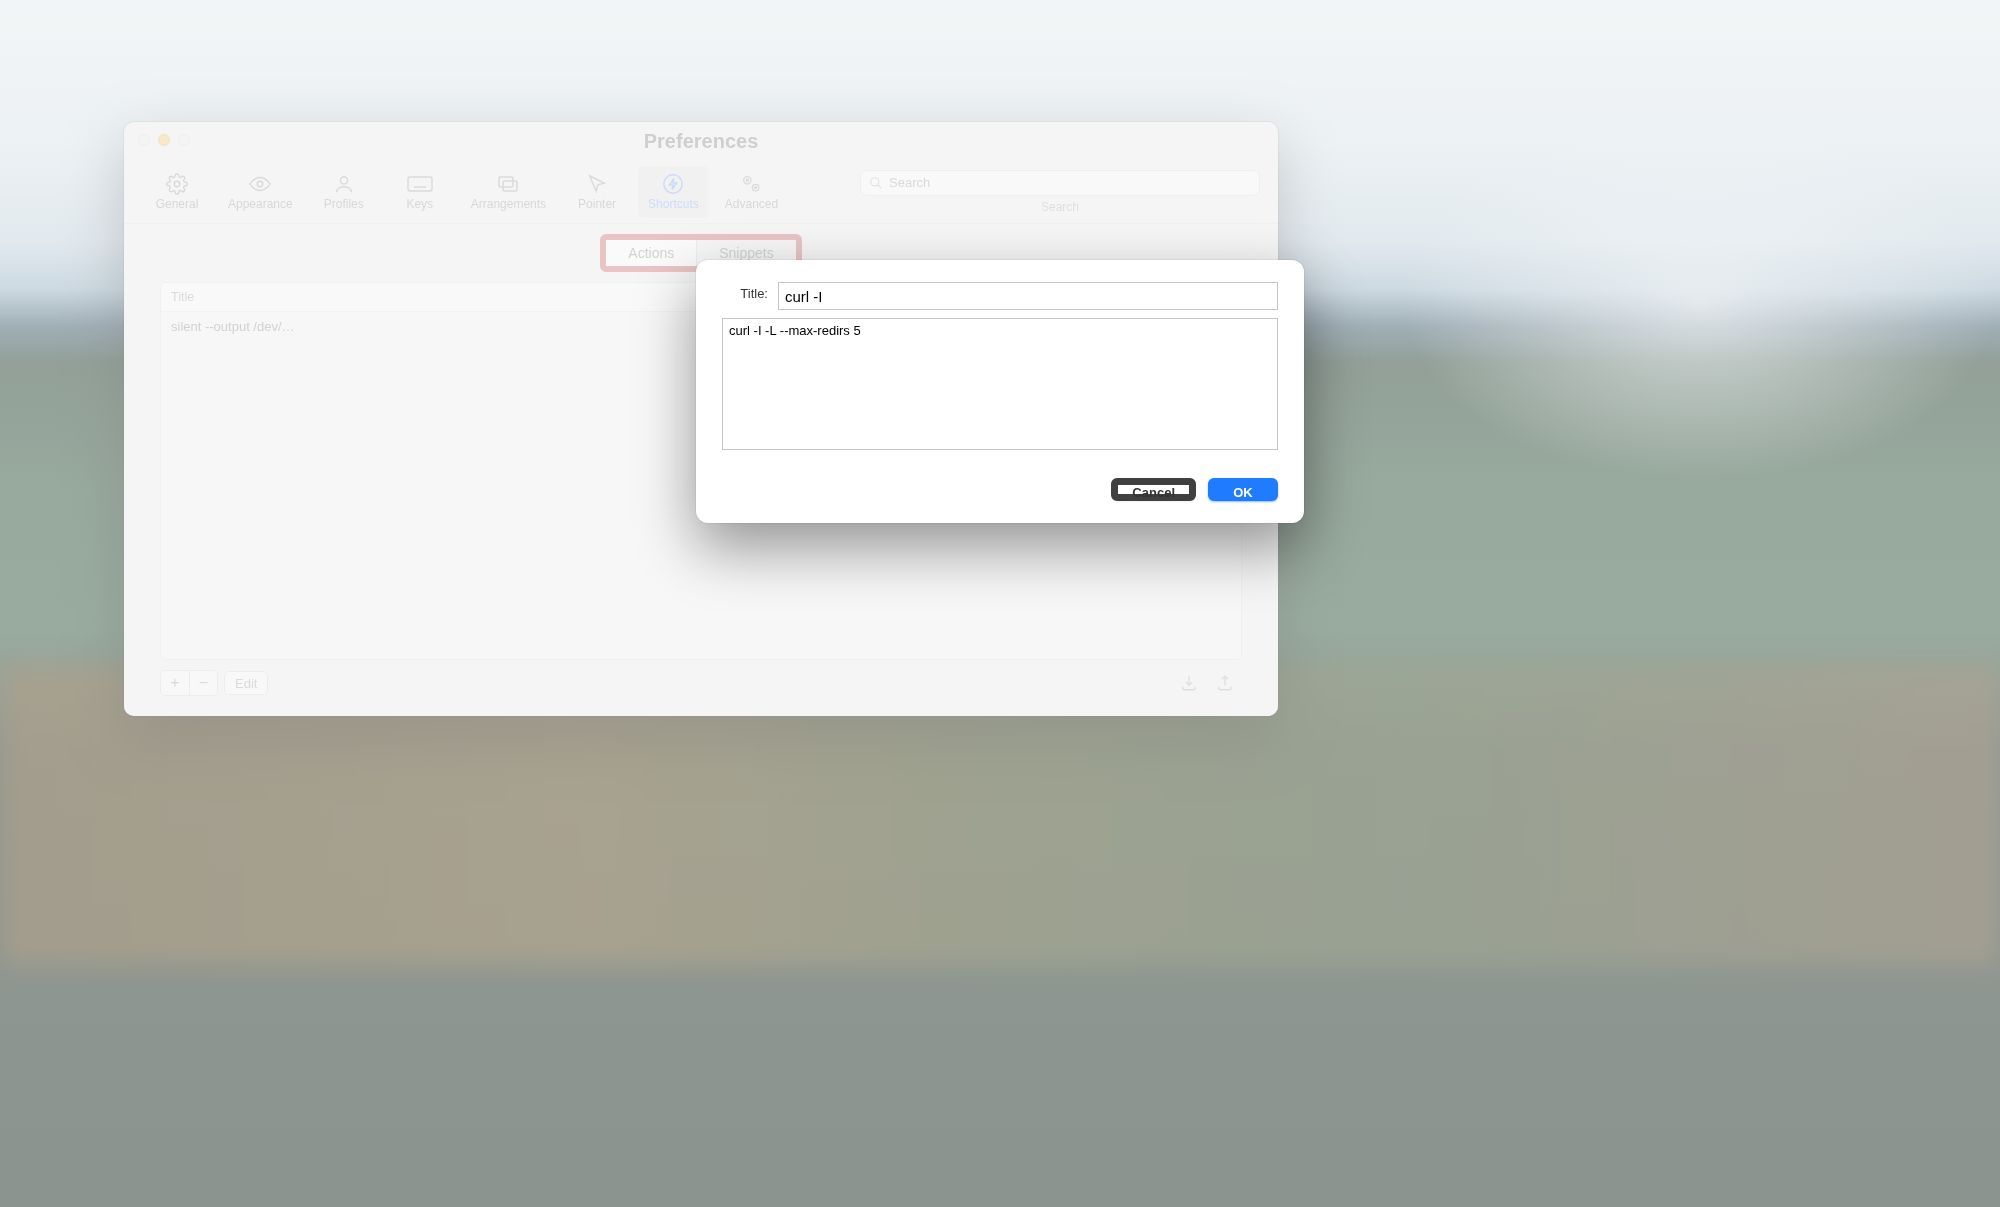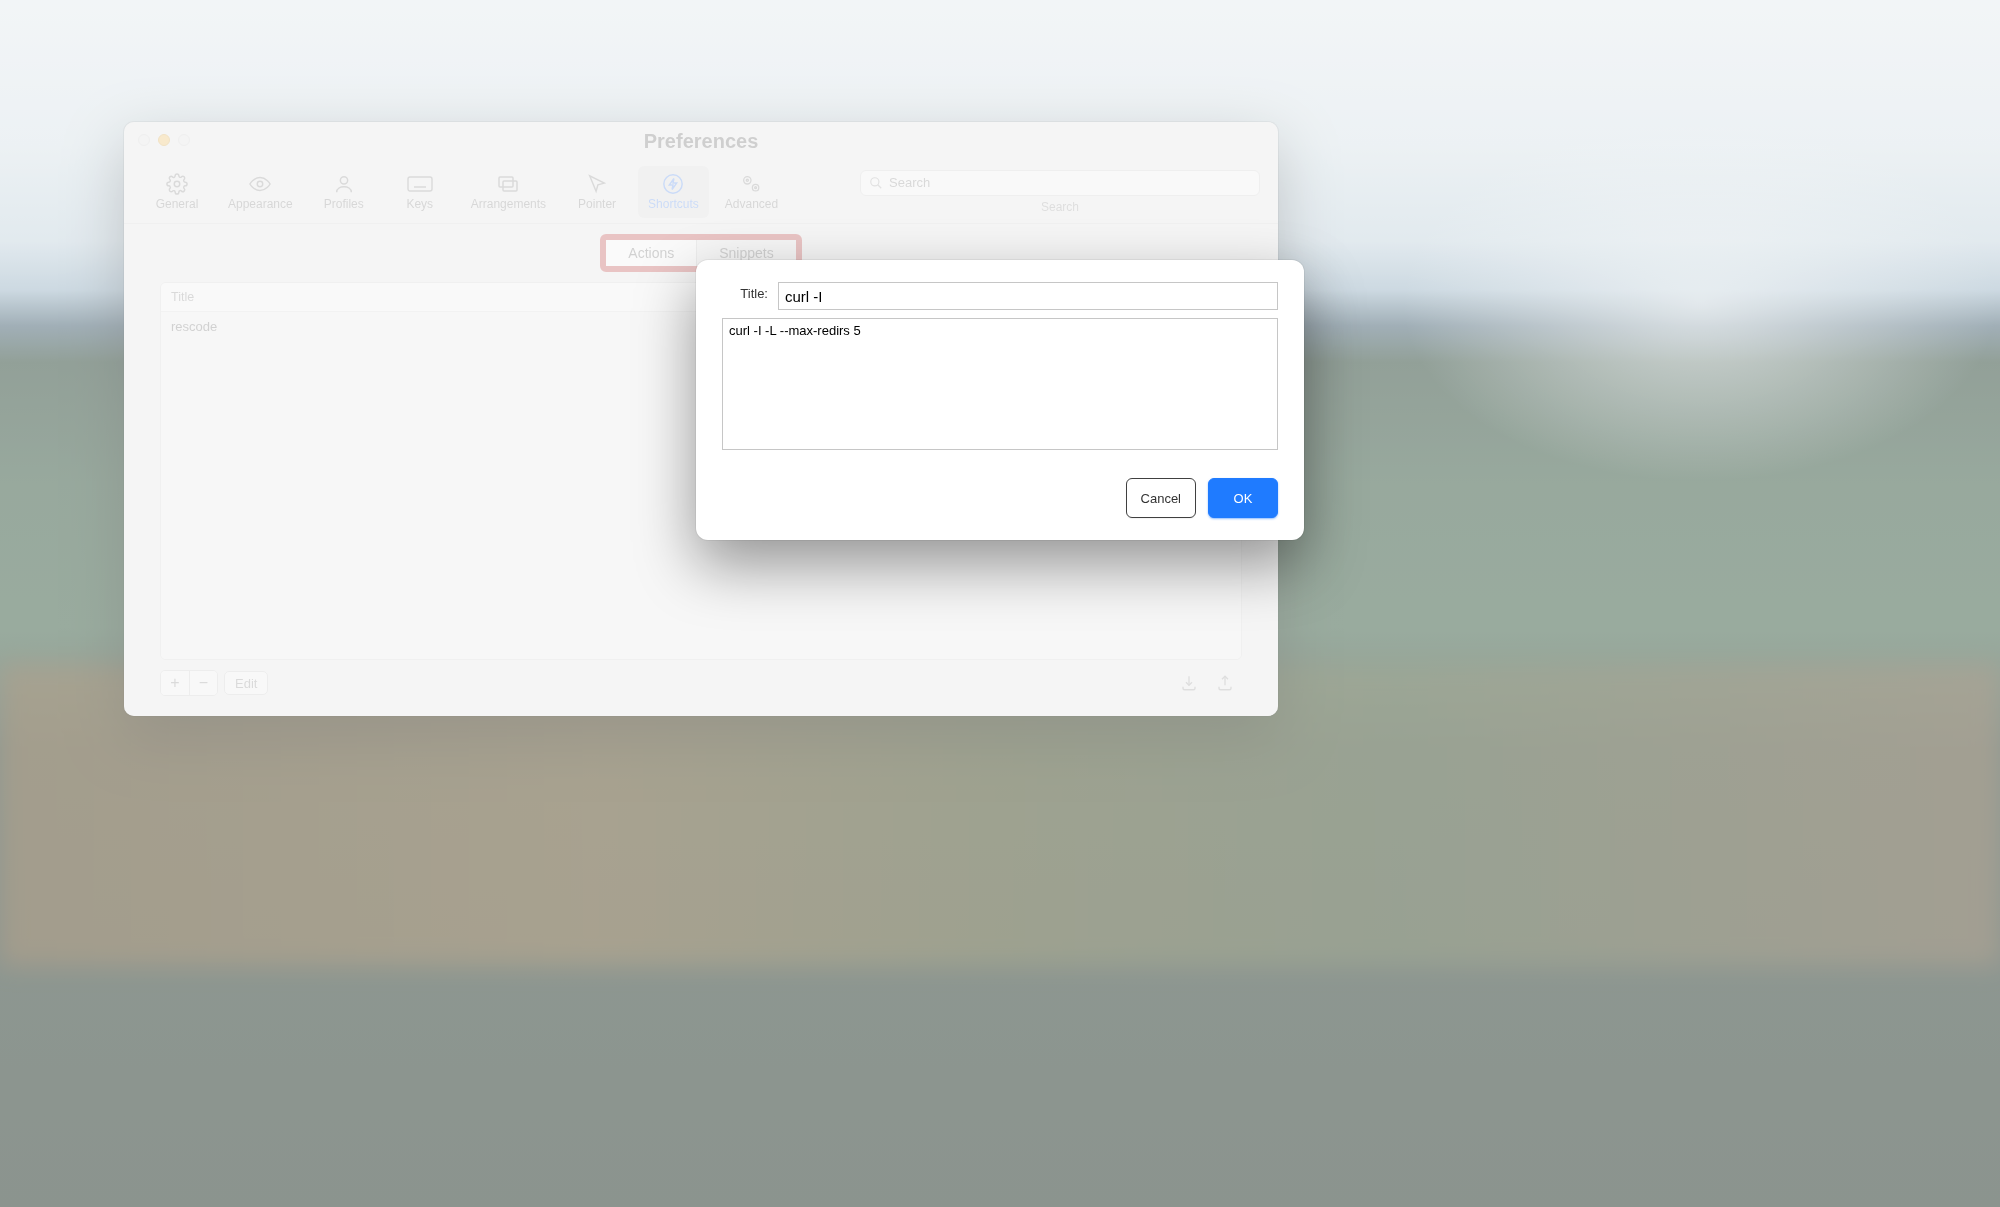--- a/index.html
+++ b/index.html
@@ -215,25 +215,26 @@
     border:1px solid #c6c6c6;
     border-radius:0;
     padding:4px 6px;
     font-size:13px;
     font-family:inherit;
     resize:none;
     outline:none;
   }
   .modal-buttons { display:flex; justify-content:flex-end; gap:12px; margin-top:28px; }
   .mac-btn {
-    min-width:70px; height:40px;
-    border:1px solid #404040; border-radius:6px;
+    min-width:70px; height:23px;
+    border:7px solid #404040; border-radius:6px;
     background:#fff; color:#333;
     font-size:13px; padding:0 14px;
     box-shadow: 0 1px 1px rgba(0,0,0,0.05);
+    font-weight: bold;
   }
   .mac-btn.primary {
     background:#1f7bff; border-color:#1f7bff; color:#fff;
     box-shadow: 0 1px 2px rgba(31,123,255,0.5);
   }
 
   svg { display:block; }
 </style>
 </head>
 <body>
@@ -350,21 +351,20 @@
       <div class="seg selected">Snippets</div>
     </div>
 
     <div class="table-wrap">
       <div class="thead">
         <div class="th th-title">Title</div>
         <div class="th th-value">Value</div>
       </div>
       <div class="tbody">
         <div class="trow">
-          <div class="td-title">rescode</div>
           <div class="td-value">silent --output /dev/…</div>
         </div>
       </div>
     </div>
 
     <div class="footer">
       <div class="btn-cluster">
         <button>+</button>
         <button>−</button>
       </div>

